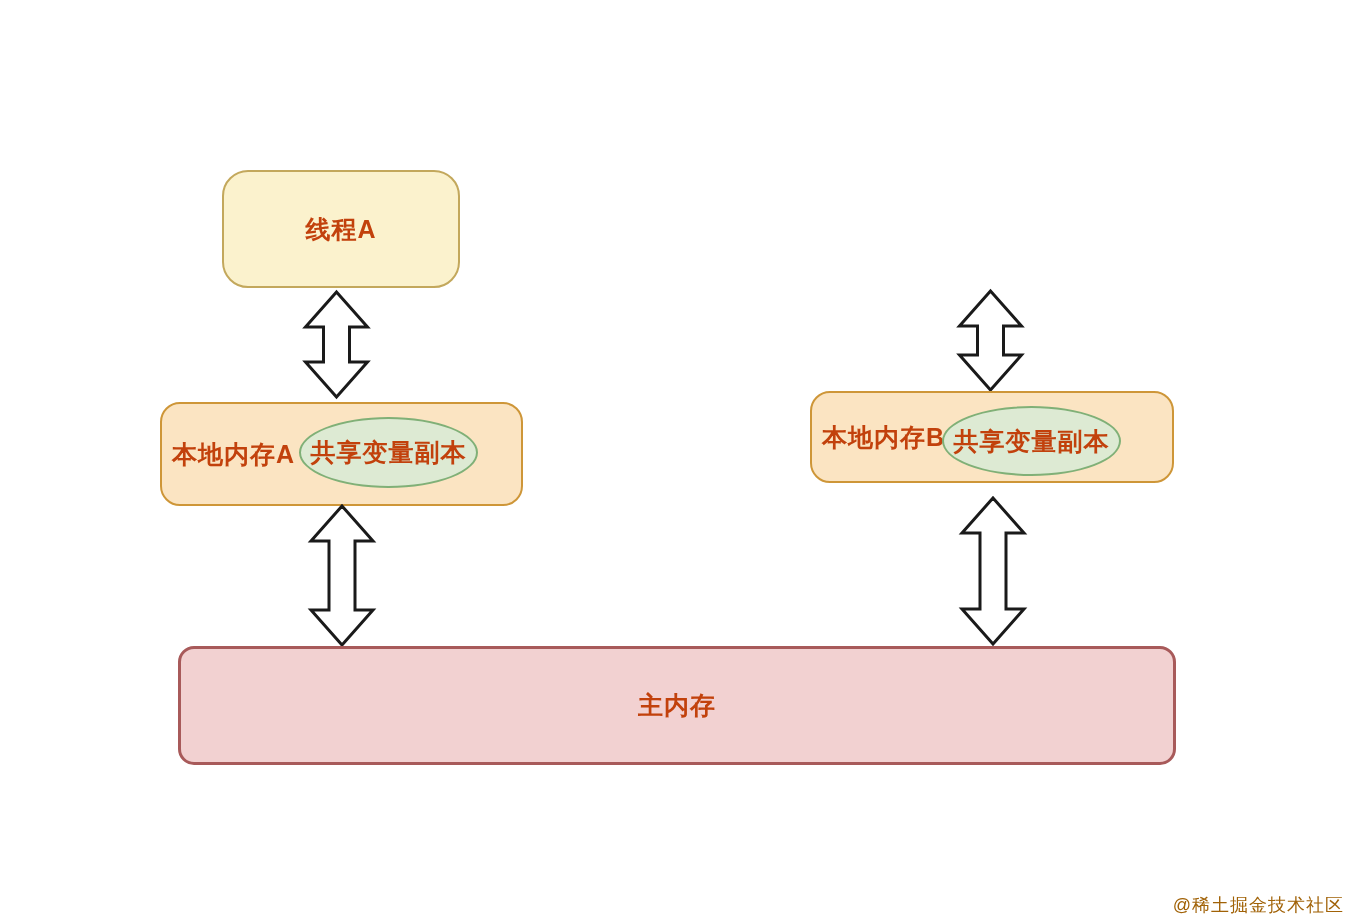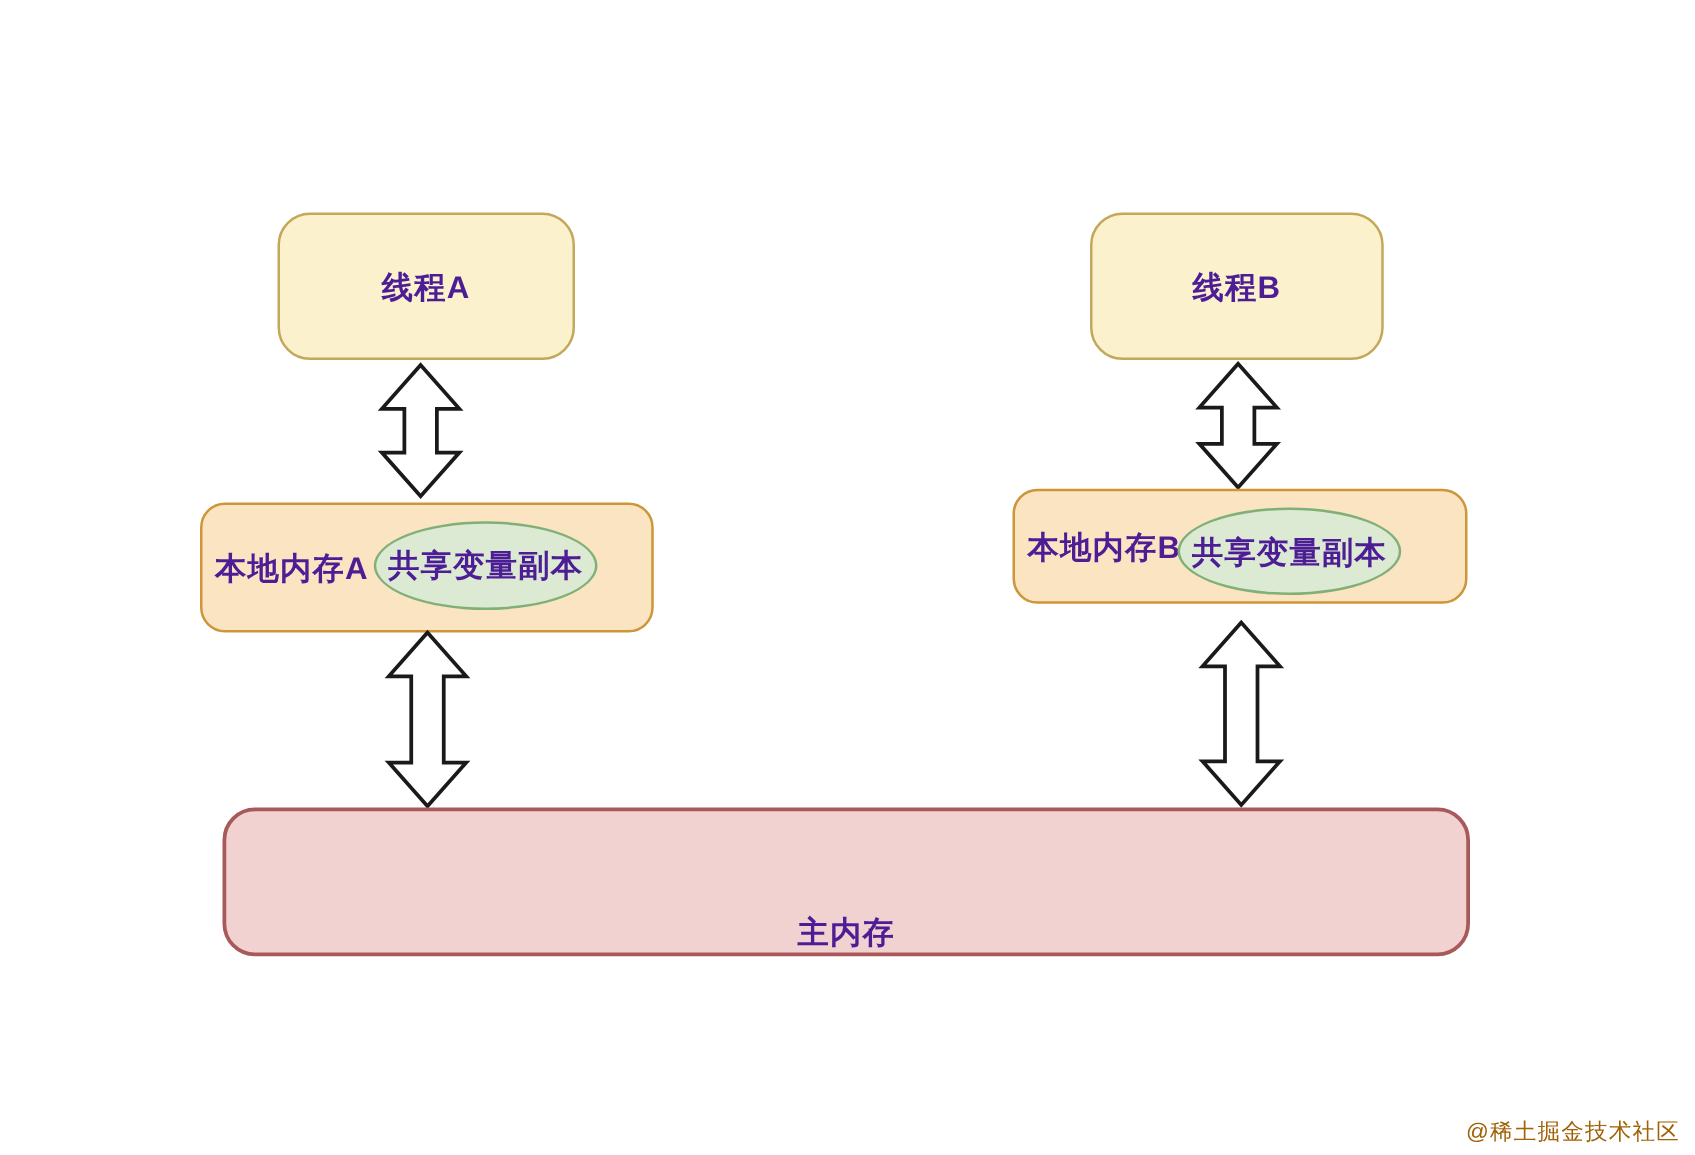--- a/index.html
+++ b/index.html
@@ -14,21 +14,21 @@
     height: 924px;
     background: #ffffff;
     overflow: hidden;
   }
   .node {
     position: absolute;
     box-sizing: border-box;
     display: flex;
     align-items: center;
     justify-content: center;
-    color: #4c1d95;
+    color: #c2410c;
     font-size: 25px;
     font-weight: 600;
     letter-spacing: 1px;
   }
   .thread-box {
     width: 238px;
     height: 118px;
     background: var(--thread-fill, #FBF2CD);
     border: 2px solid var(--thread-border, #C3A85C);
     border-radius: 26px;
@@ -48,22 +48,21 @@
     background: var(--ellipse-fill, #DDEAD3);
     border: 2px solid var(--ellipse-border, #80B077);
     border-radius: 50%;
   }
   #ellipse-a { left: 299px; top: 417px; width: 179px; height: 71px; }
   #ellipse-b { left: 942px; top: 406px; width: 179px; height: 70px; }
   #main-memory {
     left: 178px; top: 646px; width: 998px; height: 119px;
     background: var(--main-fill, #F2D1D1);
     border: 3px solid var(--main-border, #A85A5A);
-    border-radius: 26px;
-    align-items: flex-end;
+    border-radius: 16px;
   }
   .arrow {
     position: absolute;
     overflow: visible;
   }
   .arrow path {
     fill: var(--arrow-fill, #FFFFFF);
     stroke: var(--arrow-stroke, #1A1A1A);
     stroke-width: 3;
     stroke-linejoin: miter;
@@ -84,23 +83,20 @@
 </style>
 </head>
 <body>
 
 <div class="canvas">
 
   <div class="node thread-box" id="thread-a">
     <span>线程A</span>
   </div>
 
-  <div class="node thread-box" id="thread-b">
-    <span>线程B</span>
-  </div>
 
   <svg class="arrow" id="arrow-top-a" width="71" height="109">
     <path d="M35.5,2 L4.5,37 L22.5,37 L22.5,72 L4.5,72 L35.5,107 L66.5,72 L48.5,72 L48.5,37 L66.5,37 Z"></path>
   </svg>
 
   <svg class="arrow" id="arrow-top-b" width="71" height="103">
     <path d="M35.5,2 L4.5,37 L22.5,37 L22.5,66 L4.5,66 L35.5,101 L66.5,66 L48.5,66 L48.5,37 L66.5,37 Z"></path>
   </svg>
 
   <div class="node local-box" id="local-a">

